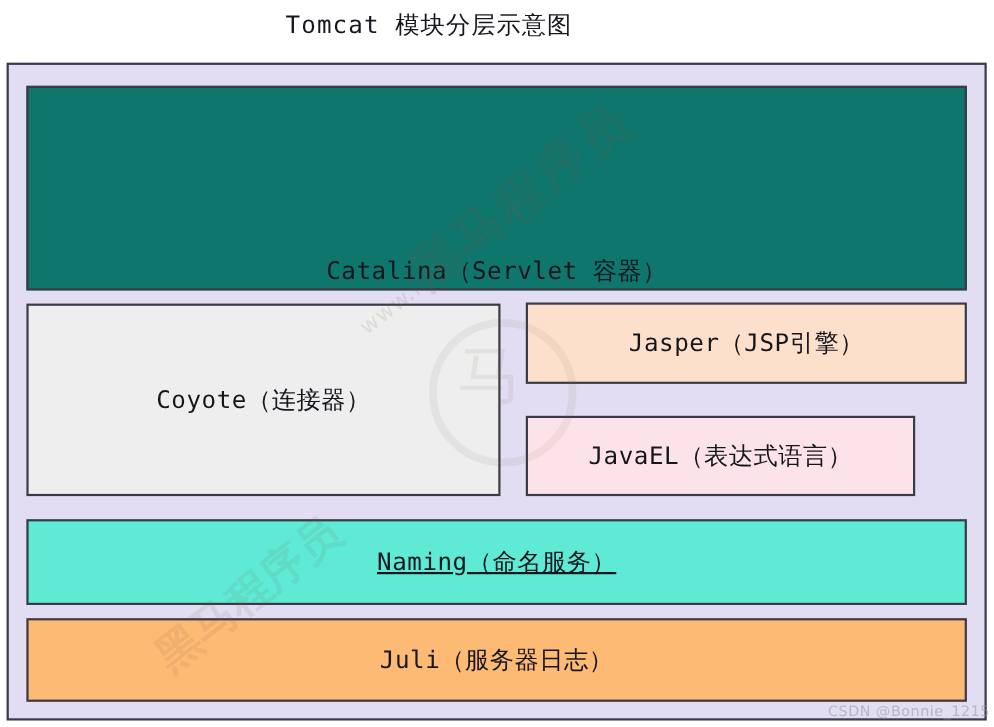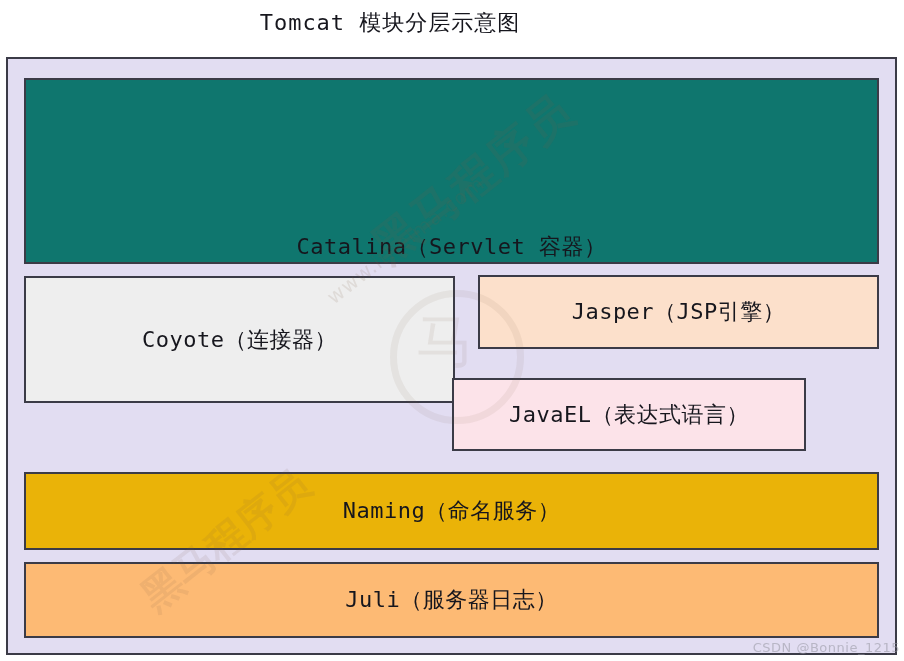--- a/index.html
+++ b/index.html
@@ -138,32 +138,32 @@
     left: 24px;
     top: 78px;
     width: 855px;
     height: 186px;
     background: #ddeff8;
   }
   #box-coyote {
     left: 24px;
     top: 276px;
     width: 431px;
-    height: 127px;
+    height: 175px;
     background: #eeeeee;
   }
   #box-jasper {
     left: 478px;
     top: 275px;
     width: 401px;
     height: 74px;
     background: #fce0cb;
   }
   #box-javael {
-    left: 452px;
+    left: 478px;
     top: 378px;
     width: 354px;
     height: 73px;
     background: #fce3e9;
   }
   #box-naming {
     left: 24px;
     top: 472px;
     width: 855px;
     height: 78px;
@@ -193,21 +193,21 @@
 </div>
 
 <div class="module-box" id="box-jasper" style="background: rgb(252, 224, 203);">
   <span>Jasper（JSP引擎）</span>
 </div>
 
 <div class="module-box" id="box-javael" style="background: rgb(252, 227, 233);">
   <span>JavaEL（表达式语言）</span>
 </div>
 
-<div class="module-box" id="box-naming" style="background: #eab308;">
+<div class="module-box" id="box-naming" style="background: #5eead4; text-decoration: underline;">
   <span>Naming（命名服务）</span>
 </div>
 
 <div class="module-box" id="box-juli" style="background: #fdba74;">
   <span>Juli（服务器日志）</span>
 </div>
 
 <div class="wm-layer">
   <div class="wm-circle"></div>
   <div class="wm-circle-glyph">马</div>

